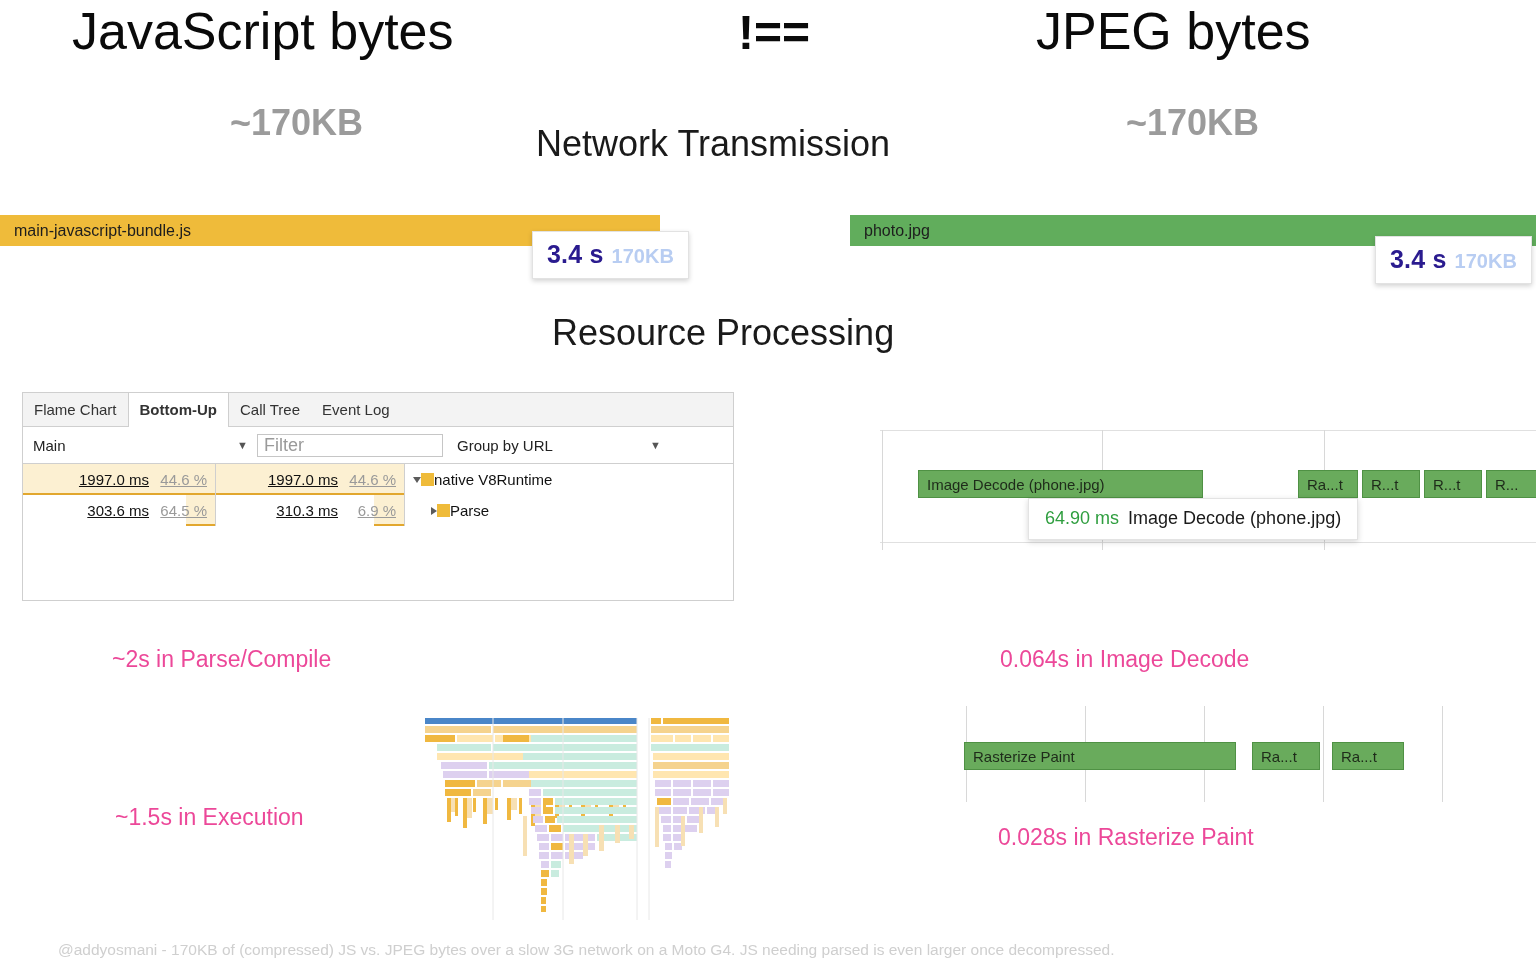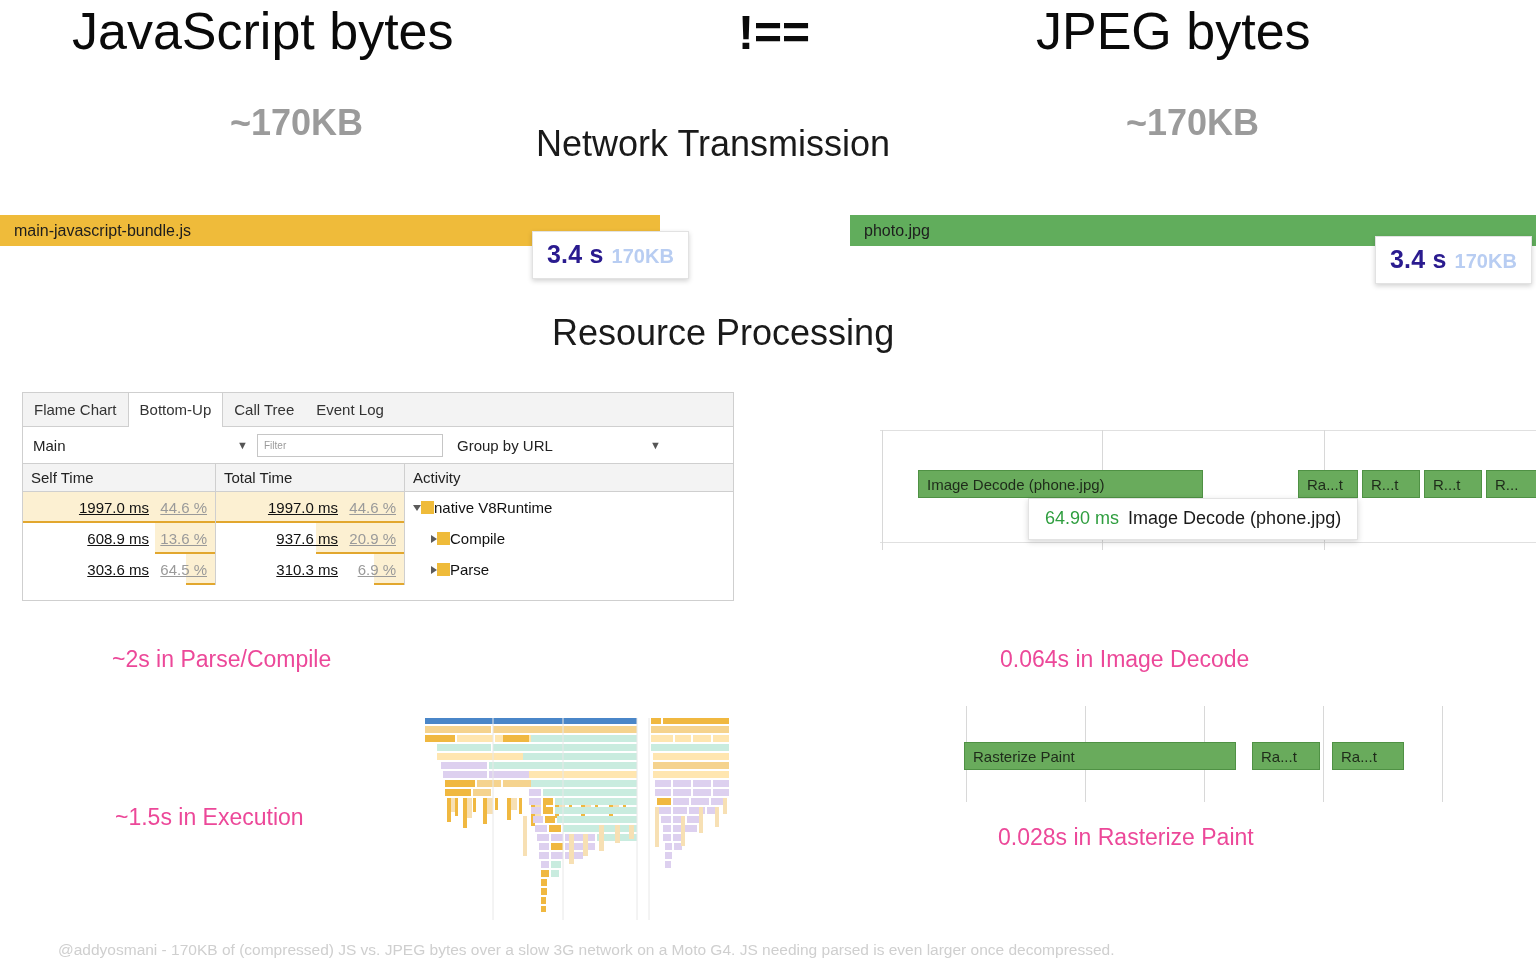--- a/index.html
+++ b/index.html
@@ -107,21 +107,21 @@
     color: #333;
     white-space: nowrap;
     box-sizing: border-box;
   }
   .dt-tab.active {
     background: #ffffff;
     border-left: 1px solid #cfcfcf;
     border-right: 1px solid #cfcfcf;
     margin-bottom: -1px;
     padding-bottom: 1px;
-    font-weight: 400;
+    font-weight: 700;
     align-items: center;
   }
   .dt-toolbar {
     display: flex;
     align-items: center;
     height: 37px;
     background: #fff;
     border-bottom: 1px solid #cfcfcf;
     padding: 0 0 0 10px;
     box-sizing: border-box;
@@ -141,21 +141,21 @@
   }
   .dt-filter {
     border: 1px solid #c6c6c6;
     background: #fff;
     height: 23px;
     box-sizing: border-box;
     display: flex;
     align-items: center;
     padding-left: 6px;
     color: #9a9a9a;
-    font-size: 10px;
+    font-size: 18px;
   }
   .dt-colhead {
     display: flex;
     height: 27px;
     background: #f3f3f3;
     border-bottom: 1px solid #cfcfcf;
     align-items: center;
     font-size: 15px;
     color: #222;
   }
@@ -334,61 +334,39 @@
       <span>Main</span>
       <span class="caret">▼</span>
     </div>
     <div class="dt-filter" style="width:186px; margin-left:9px;">Filter</div>
     <div class="dt-select" style="width:204px; margin-left:14px;">
       <span>Group by URL</span>
       <span class="caret">▼</span>
     </div>
   </div>
 
-  <div class="dt-colhead">
-    <div class="col-self">Self Time</div>
-    <div class="col-total">Total Time</div>
-    <div class="col-act">Activity</div>
-  </div>
 
   <div class="dt-row">
     <div class="cell-time col-self">
       <div class="hl" style="width:100%"></div>
       <span class="ms">1997.0 ms</span>
       <span class="pct">44.6 %</span>
     </div>
     <div class="cell-time col-total">
       <div class="hl" style="width:100%"></div>
       <span class="ms">1997.0 ms</span>
       <span class="pct">44.6 %</span>
     </div>
     <div class="cell-act">
       <span class="tri down"></span>
       <span class="swatch"></span>
       <span class="act-name">native V8Runtime</span>
     </div>
   </div>
 
-  <div class="dt-row">
-    <div class="cell-time col-self">
-      <div class="hl" style="width:31%; left:auto; right:0;"></div>
-      <span class="ms">608.9 ms</span>
-      <span class="pct">13.6 %</span>
-    </div>
-    <div class="cell-time col-total">
-      <div class="hl" style="width:47%; left:auto; right:0;"></div>
-      <span class="ms">937.6 ms</span>
-      <span class="pct">20.9 %</span>
-    </div>
-    <div class="cell-act" style="padding-left:26px;">
-      <span class="tri"></span>
-      <span class="swatch"></span>
-      <span class="act-name">Compile</span>
-    </div>
-  </div>
 
   <div class="dt-row">
     <div class="cell-time col-self">
       <div class="hl" style="width:15%; left:auto; right:0;"></div>
       <span class="ms">303.6 ms</span>
       <span class="pct">64.5 %</span>
     </div>
     <div class="cell-time col-total">
       <div class="hl" style="width:16%; left:auto; right:0;"></div>
       <span class="ms">310.3 ms</span>

